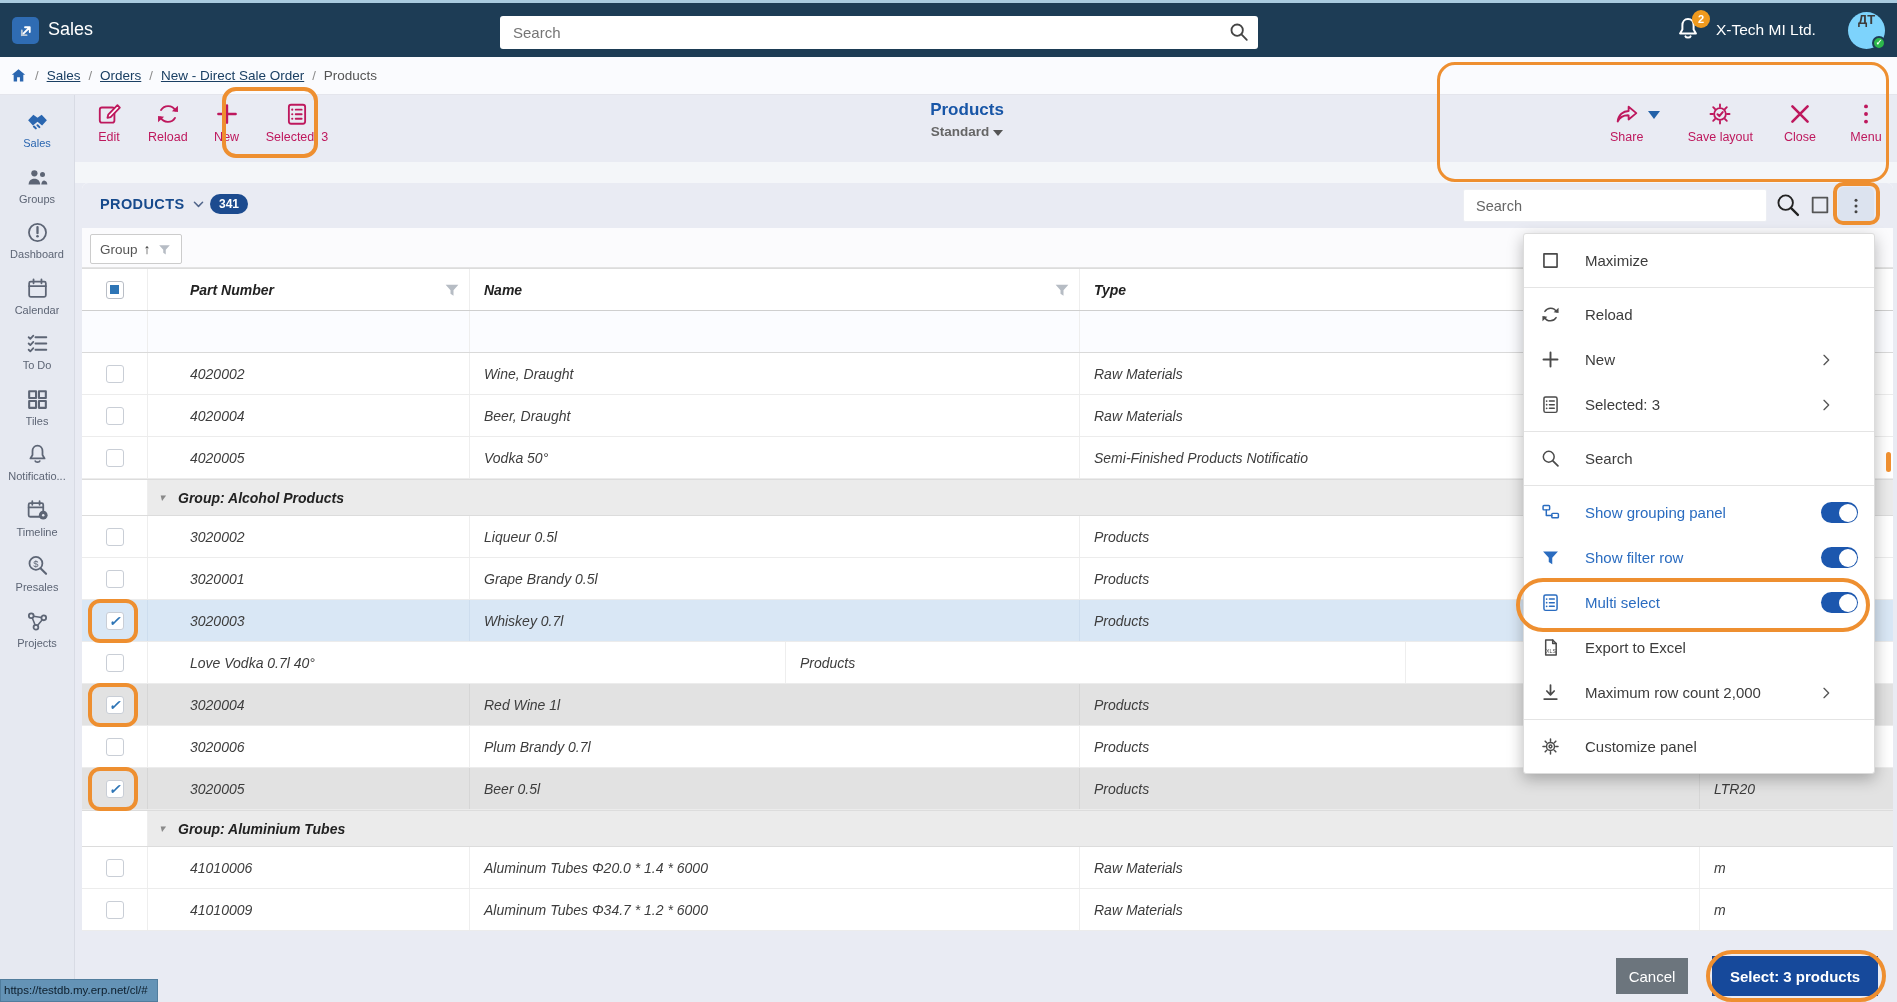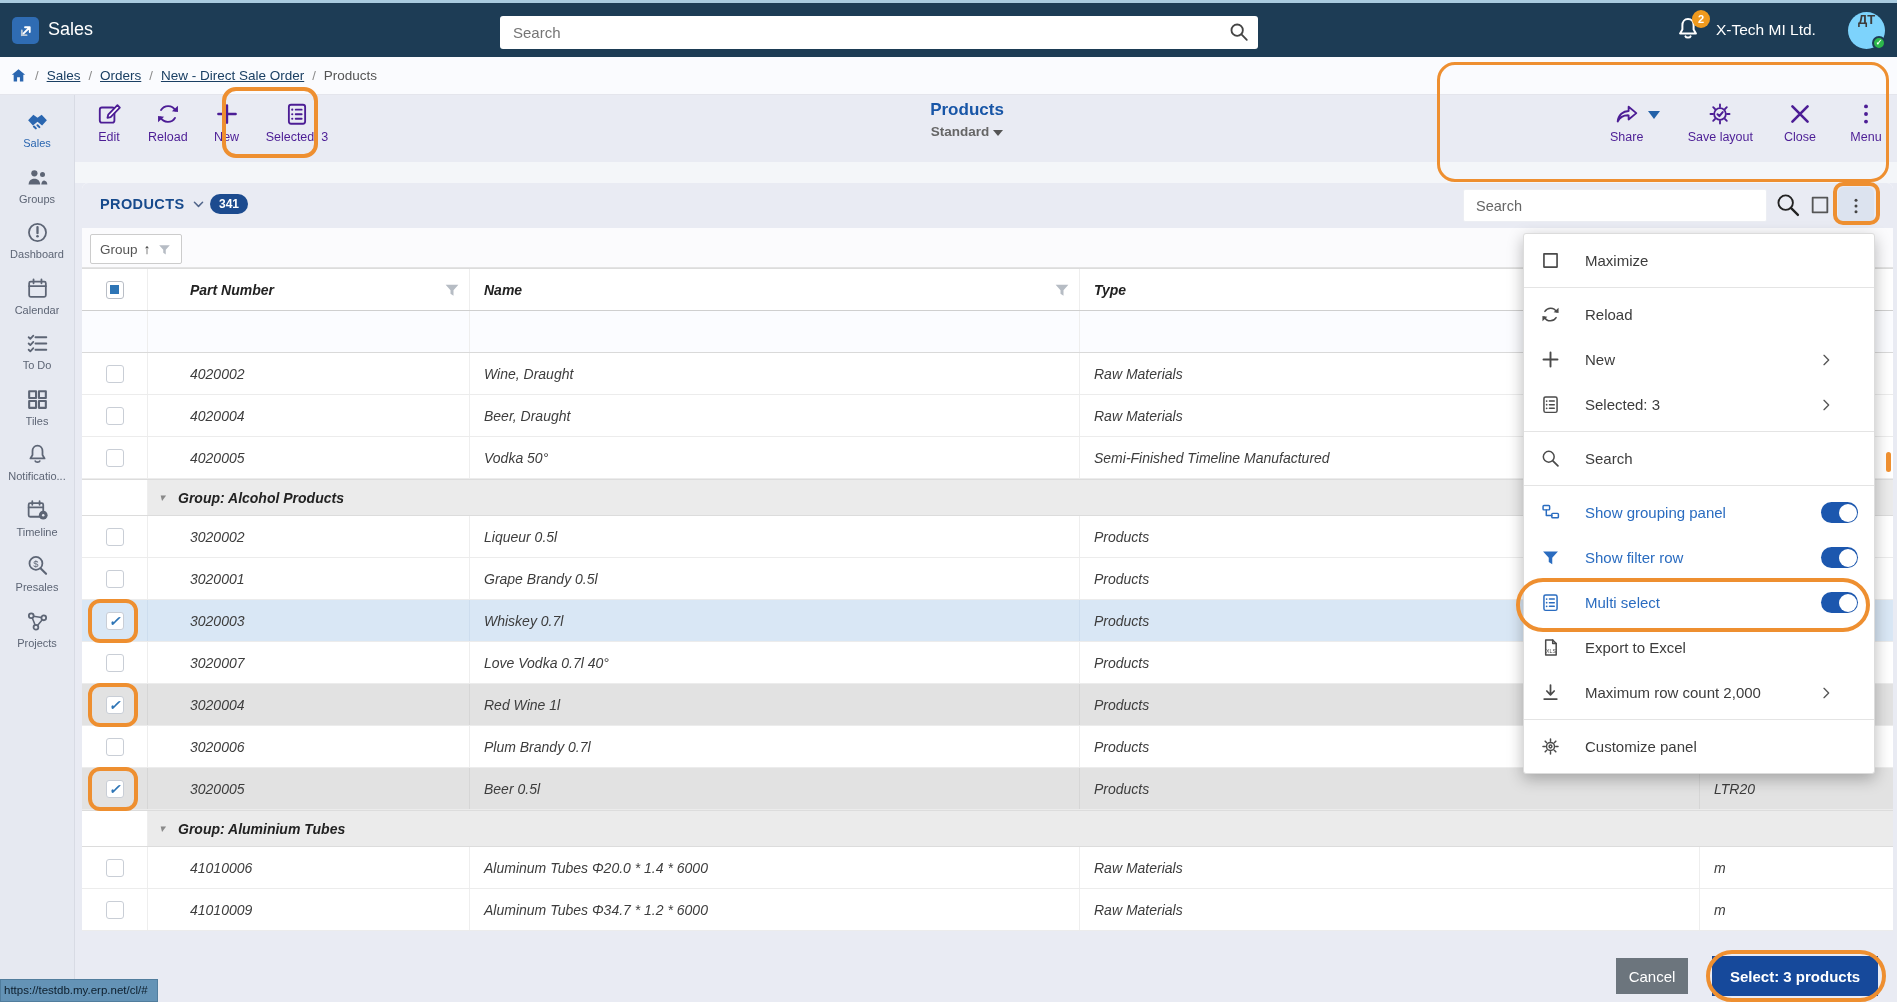--- a/index.html
+++ b/index.html
@@ -51,21 +51,21 @@
   .sb-item { height:55.5px; display:flex; flex-direction:column; align-items:center;
              color:#5d6575; cursor:pointer; padding-top:5px; }
   .sb-item .ic { width:25px; height:25px; }
   .sb-label { font-size:11px; margin-top:3px; white-space:nowrap; overflow:hidden; max-width:74px; }
   .sb-item.active { color:#2a66b0; }
 
   
   .content { position:absolute; left:75px; top:95px; right:0; bottom:0; background:#e9ebf3; }
   .toolbar { position:absolute; left:0; top:0; width:100%; height:67px; }
   .tb-left { position:absolute; left:15px; top:6px; display:flex; gap:20px; }
-  .tb-btn { display:flex; flex-direction:column; align-items:center; gap:3px; color:#4c1d95;
+  .tb-btn { display:flex; flex-direction:column; align-items:center; gap:3px; color:#be185d;
             font-size:12.5px; cursor:pointer; min-width:38px; }
   .tb-btn .ic { width:26px; height:26px; }
   .tb-center { position:absolute; left:822px; top:5px; width:140px; text-align:center; }
   .tb-title { color:#1856a7; font-size:17px; font-weight:bold; }
   .tb-view { color:#666; font-size:13.5px; font-weight:bold; margin-top:4px; }
   .tb-view .caret { display:inline-block; width:0; height:0; border-left:5px solid transparent;
                     border-right:5px solid transparent; border-top:6px solid #555; margin-left:4px; }
   .tb-right { position:absolute; right:12px; top:6px; display:flex; gap:28px; align-items:flex-start; }
   .share-caret { display:inline-block; width:0; height:0; border-left:6px solid transparent;
                  border-right:6px solid transparent; border-top:8px solid #2361a8;
@@ -587,21 +587,21 @@
        <div class="td c-type">Raw Materials</div>
        <div class="td c-unit"></div>
      </div>
           <div class="tr ">
        <div class="td c-check">
               <span class="cb "></span>
             </div>
        <div class="td c-exp"></div>
        <div class="td c-part">4020005</div>
        <div class="td c-name">Vodka 50°</div>
-       <div class="td c-type">Semi-Finished Timeline Manufactured</div>
+       <div class="td c-type">Semi-Finished Products Notificatio</div>
        <div class="td c-unit"></div>
      </div>
           <div class="tr tr-group">
        <div class="td c-check"></div>
        <div class="td c-exp">
               <span class="tri">▾</span>
             </div>
        <div class="td group-label">Group: Alcohol Products</div>
      </div>
           <div class="tr ">
@@ -632,21 +632,20 @@
        <div class="td c-part">3020003</div>
        <div class="td c-name">Whiskey 0.7l</div>
        <div class="td c-type">Products</div>
        <div class="td c-unit"></div>
      </div>
           <div class="tr ">
        <div class="td c-check">
               <span class="cb "></span>
             </div>
        <div class="td c-exp"></div>
-       <div class="td c-part">3020007</div>
        <div class="td c-name">Love Vodka 0.7l 40°</div>
        <div class="td c-type">Products</div>
        <div class="td c-unit"></div>
      </div>
           <div class="tr tr-sel">
        <div class="td c-check">
               <span class="cb cb-on">✓</span>
             </div>
        <div class="td c-exp"></div>
        <div class="td c-part">3020004</div>

